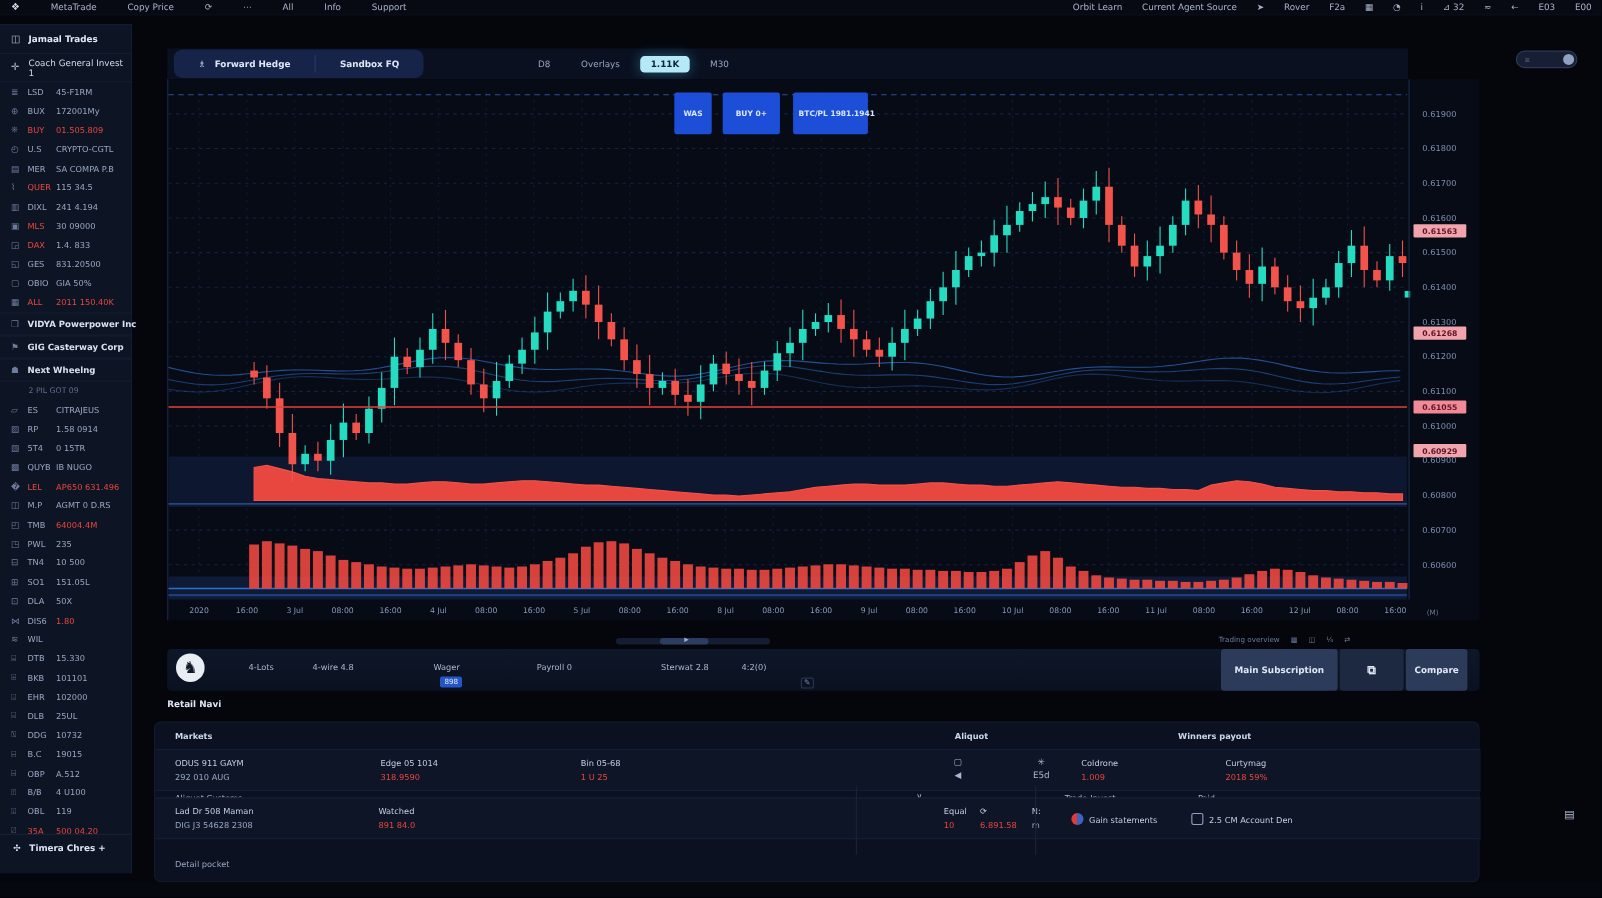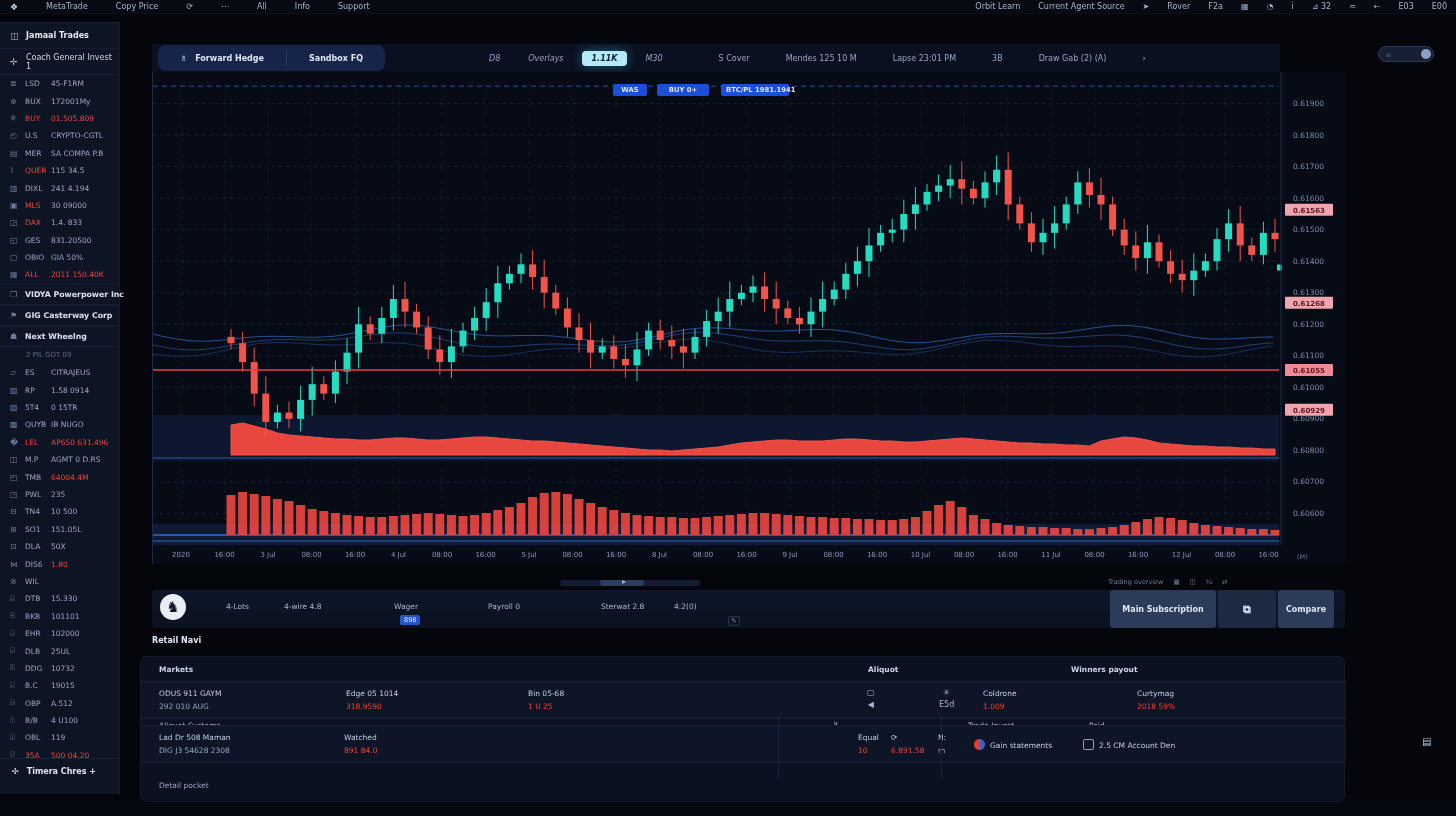--- a/index.html
+++ b/index.html
@@ -22,32 +22,32 @@
   .sb-row.hd{font-weight:bold;color:#d9e1f0;font-size:7.8px;border-top:1px solid #151d33;border-bottom:1px solid #151d33;height:21px;}
   .sb-row.dim{color:#5f6d8c;font-size:7px;}
   #sb-footer{position:absolute;left:0;bottom:18px;width:119px;border-top:1px solid #1a2236;padding:8px 0 0 12px;font-size:8px;font-weight:bold;color:#dde4f1;display:flex;align-items:center;}
   #sb-footer .ic{margin-right:8px;}
   
   #chart-toolbar{position:absolute;left:152px;top:44px;width:1128px;height:28px;background:#0a1020;display:flex;align-items:center;font-size:8px;}
   #tb-pill{display:flex;align-items:center;background:#16244a;border-radius:8px;height:26px;margin-left:6px;color:#dfe7f7;font-weight:bold;}
   #tb-pill .seg{padding:0 22px;display:flex;align-items:center;}
   #tb-pill .sep{width:1px;height:16px;background:#2a3a66;}
   #tb-pill .ic{margin-right:8px;color:#cfe2ff;}
-  .tb-btns{display:flex;align-items:flex-start;margin-left:90px;font-style:italic;}
+  .tb-btns{display:flex;align-items:flex-start;margin-left:90px;}
   .tb-btn{padding:3px 10px;margin:0 4px;color:#97a5c4;border-radius:4px;white-space:nowrap;}
   .tb-btn.active{background:#b5e9f7;color:#0a2533;font-weight:bold;box-shadow:0 0 12px #3fb9d877;}
   .tb-right{display:flex;align-items:center;margin-left:24px;color:#8d9bbb;}
   .tb-right .tb-btn{margin:0 8px;}
   #tb-toggle{position:absolute;left:1378px;top:46px;width:56px;height:16px;border-radius:8px;background:#161f33;border:1px solid #2c3a58;}
   #tb-toggle .knob{position:absolute;right:2px;top:2px;width:10px;height:10px;border-radius:50%;background:#8fa0c0;}
   #tb-toggle .bars{position:absolute;left:7px;top:4px;font-size:6px;color:#5d6e92;}
   
   #chart-wrap{position:absolute;left:152px;top:72px;width:1193px;height:492px;background:#070b16;border-left:1px solid #1b2848;}
   #chips{position:absolute;left:0;top:0;}
-  .chip{position:absolute;background:#1d4ed8;color:#dbe7ff;font-size:6.8px;padding:2px 5px;border-radius:2px;white-space:nowrap;font-weight:bold;}
+  .chip{position:absolute;background:#1d4ed8;color:#dbe7ff;font-size:6.8px;padding:15px 5px;border-radius:2px;white-space:nowrap;font-weight:bold;}
   #mini-panel{position:absolute;left:0px;top:356px;width:56px;height:110px;background:#16244acc;border:1px solid #27396b;font-size:6.8px;color:#cdd8ee;}
   #mini-panel .mp-row{height:17.5px;display:flex;align-items:center;padding-left:5px;border-bottom:1px solid #22335f;white-space:nowrap;}
   
   #scroll-strip{position:absolute;left:560px;top:580px;width:140px;height:6px;background:#141d32;border-radius:3px;}
   #scroll-strip .thumb{position:absolute;left:40px;top:0;width:44px;height:6px;background:#2c3d61;border-radius:3px;}
   #scroll-strip .play{position:absolute;left:62px;top:-3px;color:#9fb0d2;font-size:8px;}
   #mini-tools{position:absolute;left:1108px;top:576px;width:170px;height:12px;display:flex;align-items:center;font-size:6.5px;color:#6d7c9e;}
   #mini-tools span{margin-right:10px;}
   
   #acct-bar{position:absolute;left:152px;top:590px;width:1193px;height:38px;background:linear-gradient(180deg,#0e1729,#0a1120);border-radius:4px;}
@@ -321,28 +321,20 @@
         <span>Forward Hedge</span>
         </span>
       <span class="sep"></span>
       <span class="seg">Sandbox FQ</span>
     </div>
     <div class="tb-btns">
         <span class="tb-btn">D8</span>
         <span class="tb-btn">Overlays</span>
         <span class="tb-btn active">1.11K</span>
         <span class="tb-btn">M30</span>
-      </div>
-    <div class="tb-right">
-        <span class="tb-btn">S Cover</span>
-        <span class="tb-btn">Mendes 125 10 M</span>
-        <span class="tb-btn">Lapse 23:01 PM</span>
-        <span class="tb-btn">3B</span>
-        <span class="tb-btn">Draw Gab (2) (A)</span>
-        <span class="tb-btn">›</span>
       </div>
   </div>
   <div id="tb-toggle">
     <span class="bars">≡</span>
     <span class="knob"></span>
   </div>
 
   <div id="chart-wrap">
     <svg id="chart-svg" width="1193" height="492">
         <line x1="0" y1="31.53333333333333" x2="1126" y2="31.53333333333333" stroke="#16223f" stroke-width="1" stroke-dasharray="3 4"></line>
@@ -762,21 +754,21 @@
     <div>
         <span class="th" style="left: 18px;">Markets</span>
         <span class="th" style="left: 727px;">Aliquot</span>
         <span class="th" style="left: 930px;">Winners payout</span>
       </div>
     <div class="tr1">
         <span class="cell" style="left: 18px; top: 7px;">ODUS 911 GAYM<span class="l2">292 010 AUG</span></span>
         <span class="cell" style="left: 205px; top: 7px;">Edge 05 1014<span class="l2 red">318.9590</span></span>
         <span class="cell" style="left: 387px; top: 7px;">Bin 05-68<span class="l2 red">1 U 25</span></span>
         <span class="cell" style="left: 842px; top: 7px;">Coldrone<span class="l2 red">1.009</span></span>
-        <span class="cell" style="left: 996px; top: 7px;">Curtymag<span class="l2 red">2018 59%</span></span>
+        <span class="cell" style="left: 973px; top: 7px;">Curtymag<span class="l2 red">2018 59%</span></span>
         <span class="icell" style="left: 726px; top: 6px;">
           <div>▢</div>
           <div>◀</div>
         </span>
         <span class="icell" style="left: 798px; top: 6px;">
           <div>✳</div>
           <div>E5d</div>
         </span>
       </div>
     <div class="subrow">

